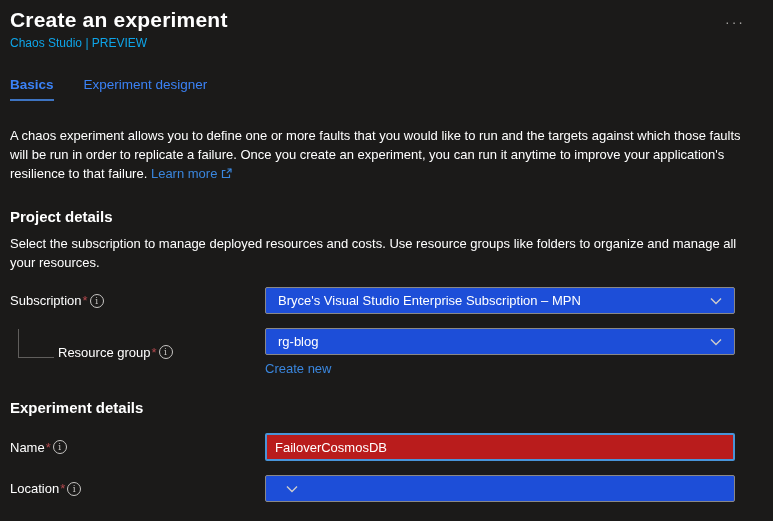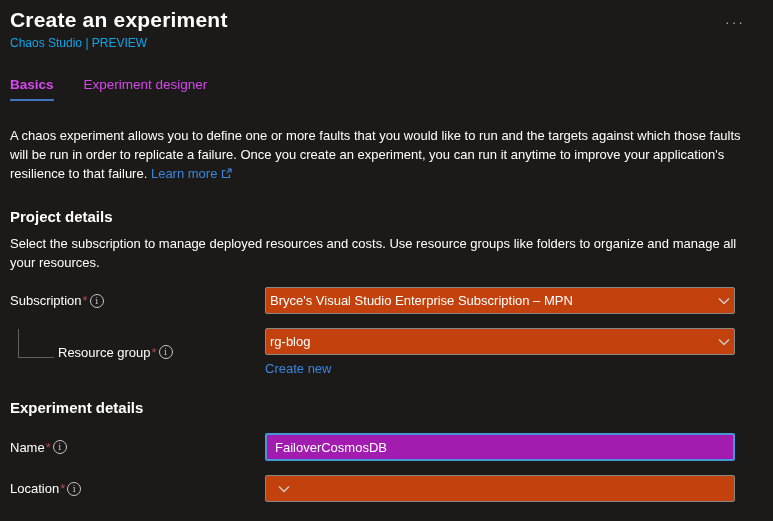--- a/index.html
+++ b/index.html
@@ -18,21 +18,21 @@
   .ellipsis-btn {
     color: #a19f9d; font-size: 14px; letter-spacing: 2px;
     background: none; border: none; cursor: pointer; margin-top: 6px;
     font-family: inherit;
   }
   .subtitle { color: #0ea5e9; font-size: 12px; margin-top: 4px; }
 
   
   .tabs { display: flex; gap: 30px; margin-top: 27px; }
   .tab {
-    padding-bottom: 7px; cursor: pointer; font-size: 13.5px; color: #d946ef;
+    padding-bottom: 7px; cursor: pointer; font-size: 13.5px; color: #3b82f6;
     border-bottom: 2px solid transparent;
   }
   .tab.active { font-weight: bold; border-bottom-color: #3e74c1; }
 
   
   .intro { margin-top: 25px; line-height: 19px; width: 742px; }
   a.link { color: #3a86dd; text-decoration: none; cursor: pointer; }
   .ext-icon { display: inline-block; vertical-align: -2px; margin-left: 3px; }
 
   
@@ -48,38 +48,38 @@
   .info-icon {
     width: 14px; height: 14px; border: 1px solid #c8c6c4; border-radius: 50%;
     display: inline-flex; align-items: center; justify-content: center;
     color: #c8c6c4; font-size: 9px; cursor: pointer; flex: none;
   }
   .info-icon::before { content: "i"; font-family: "DejaVu Serif", serif; }
 
   .control-cell { width: 470px; flex: none; }
   .dropdown {
     height: 27px; border: 1px solid #8a8886; border-radius: 2px;
-    background: #c2410c; display: flex; align-items: center;
-    padding: 0 4px; cursor: pointer; justify-content: space-between;
+    background: #1d4ed8; display: flex; align-items: center;
+    padding: 0 12px; cursor: pointer; justify-content: space-between;
   }
   .dropdown .dd-value { white-space: nowrap; overflow: hidden; }
   .chevron { flex: none; margin-left: 8px; }
 
   
   .rg-row { margin-top: 14px; }
   .rg-row .label-cell { padding-left: 48px; position: relative; }
   .connector {
     position: absolute; left: 8px; top: -16px; width: 36px; height: 29px;
     border-left: 1px solid #605e5c; border-bottom: 1px solid #605e5c;
   }
   .create-new { display: inline-block; margin-top: 6px; font-size: 13px; }
 
   .text-input {
     width: 470px; height: 28px; border: 2px solid #4894d8; border-radius: 2px;
-    background: #a21caf; color: #ffffff; font-size: 13px; padding: 0 8px;
+    background: #b91c1c; color: #ffffff; font-size: 13px; padding: 0 8px;
     font-family: inherit; outline: none;
   }
 
   .exp-heading { margin-top: 31px; }
   .name-row { margin-top: 17px; }
   .location-row { margin-top: 14px; }
 </style>
 </head>
 <body>
 

